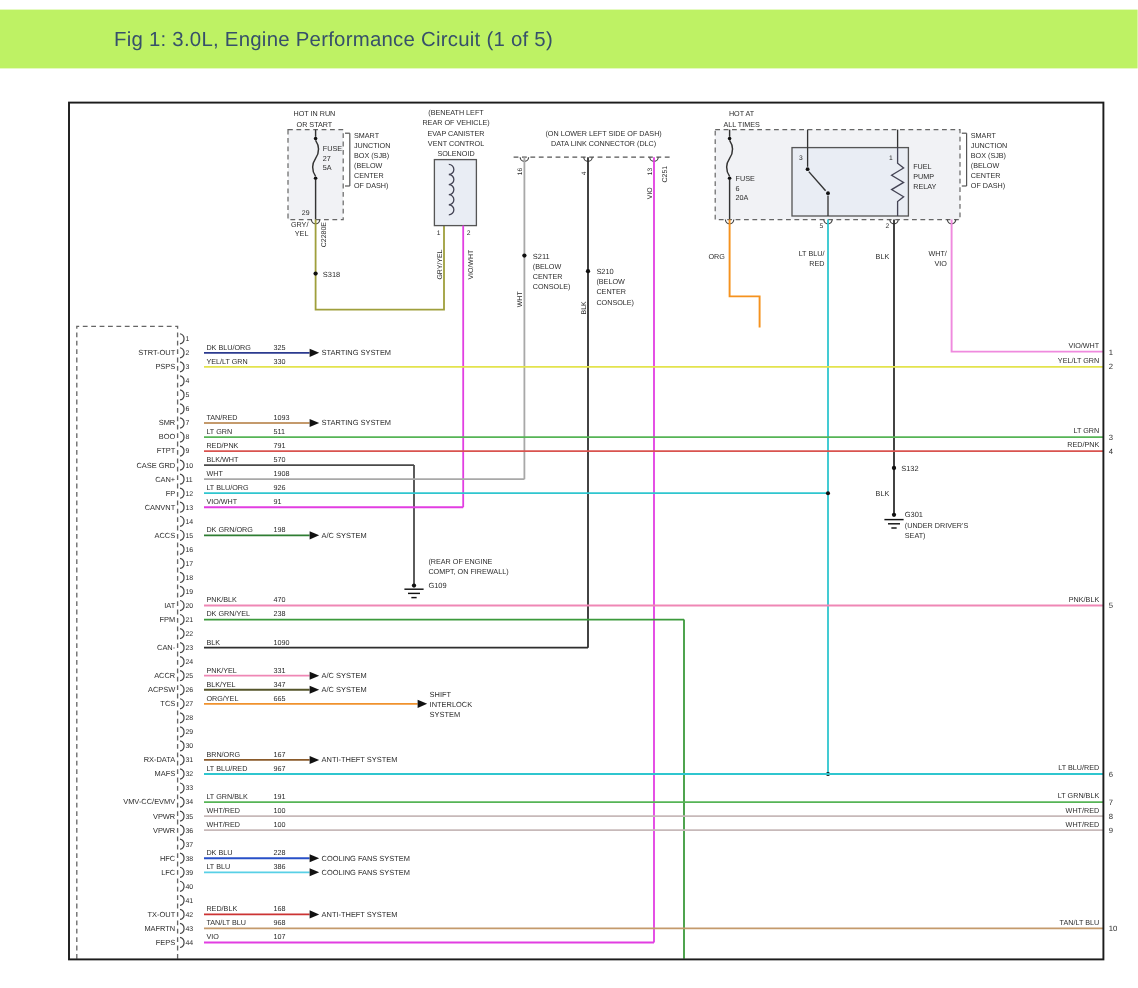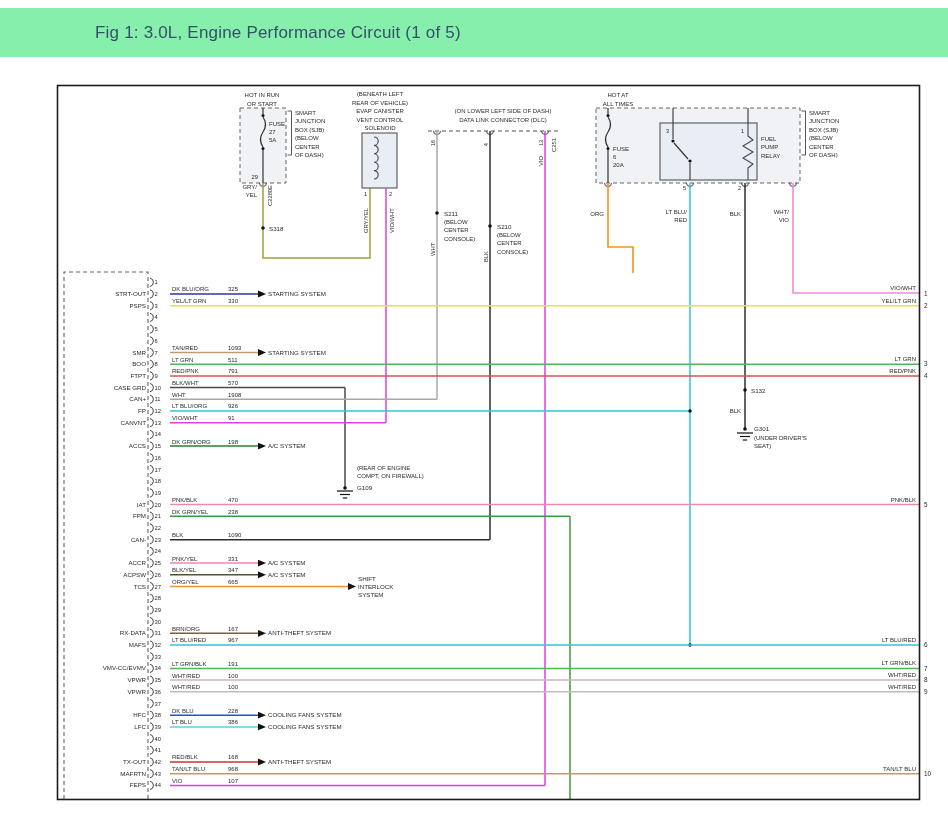--- a/index.html
+++ b/index.html
@@ -1,18 +1,18 @@
 <!DOCTYPE html>
 <html><head>
 <meta charset="utf-8">
 <style>
   *{margin:0;padding:0;box-sizing:border-box}
   html,body{width:948px;height:823px;background:#fff;overflow:hidden;
     font-family:"Liberation Sans","DejaVu Sans",sans-serif}
-  .header{position:absolute;top:8px;left:0;width:948px;height:49px;background:#86efac;
+  .header{position:absolute;top:8px;left:0;width:948px;height:49px;background:#bef264;
     display:flex;align-items:center;padding-left:95px}
   .header .title{font-size:17px;color:#37506a;letter-spacing:.2px}
   #diagram{position:absolute;top:0;left:0}
 </style>
 </head>
 <body>
 
 <div class="header">
   <div class="title">Fig 1: 3.0L, Engine Performance Circuit (1 of 5)</div>
 </div>

